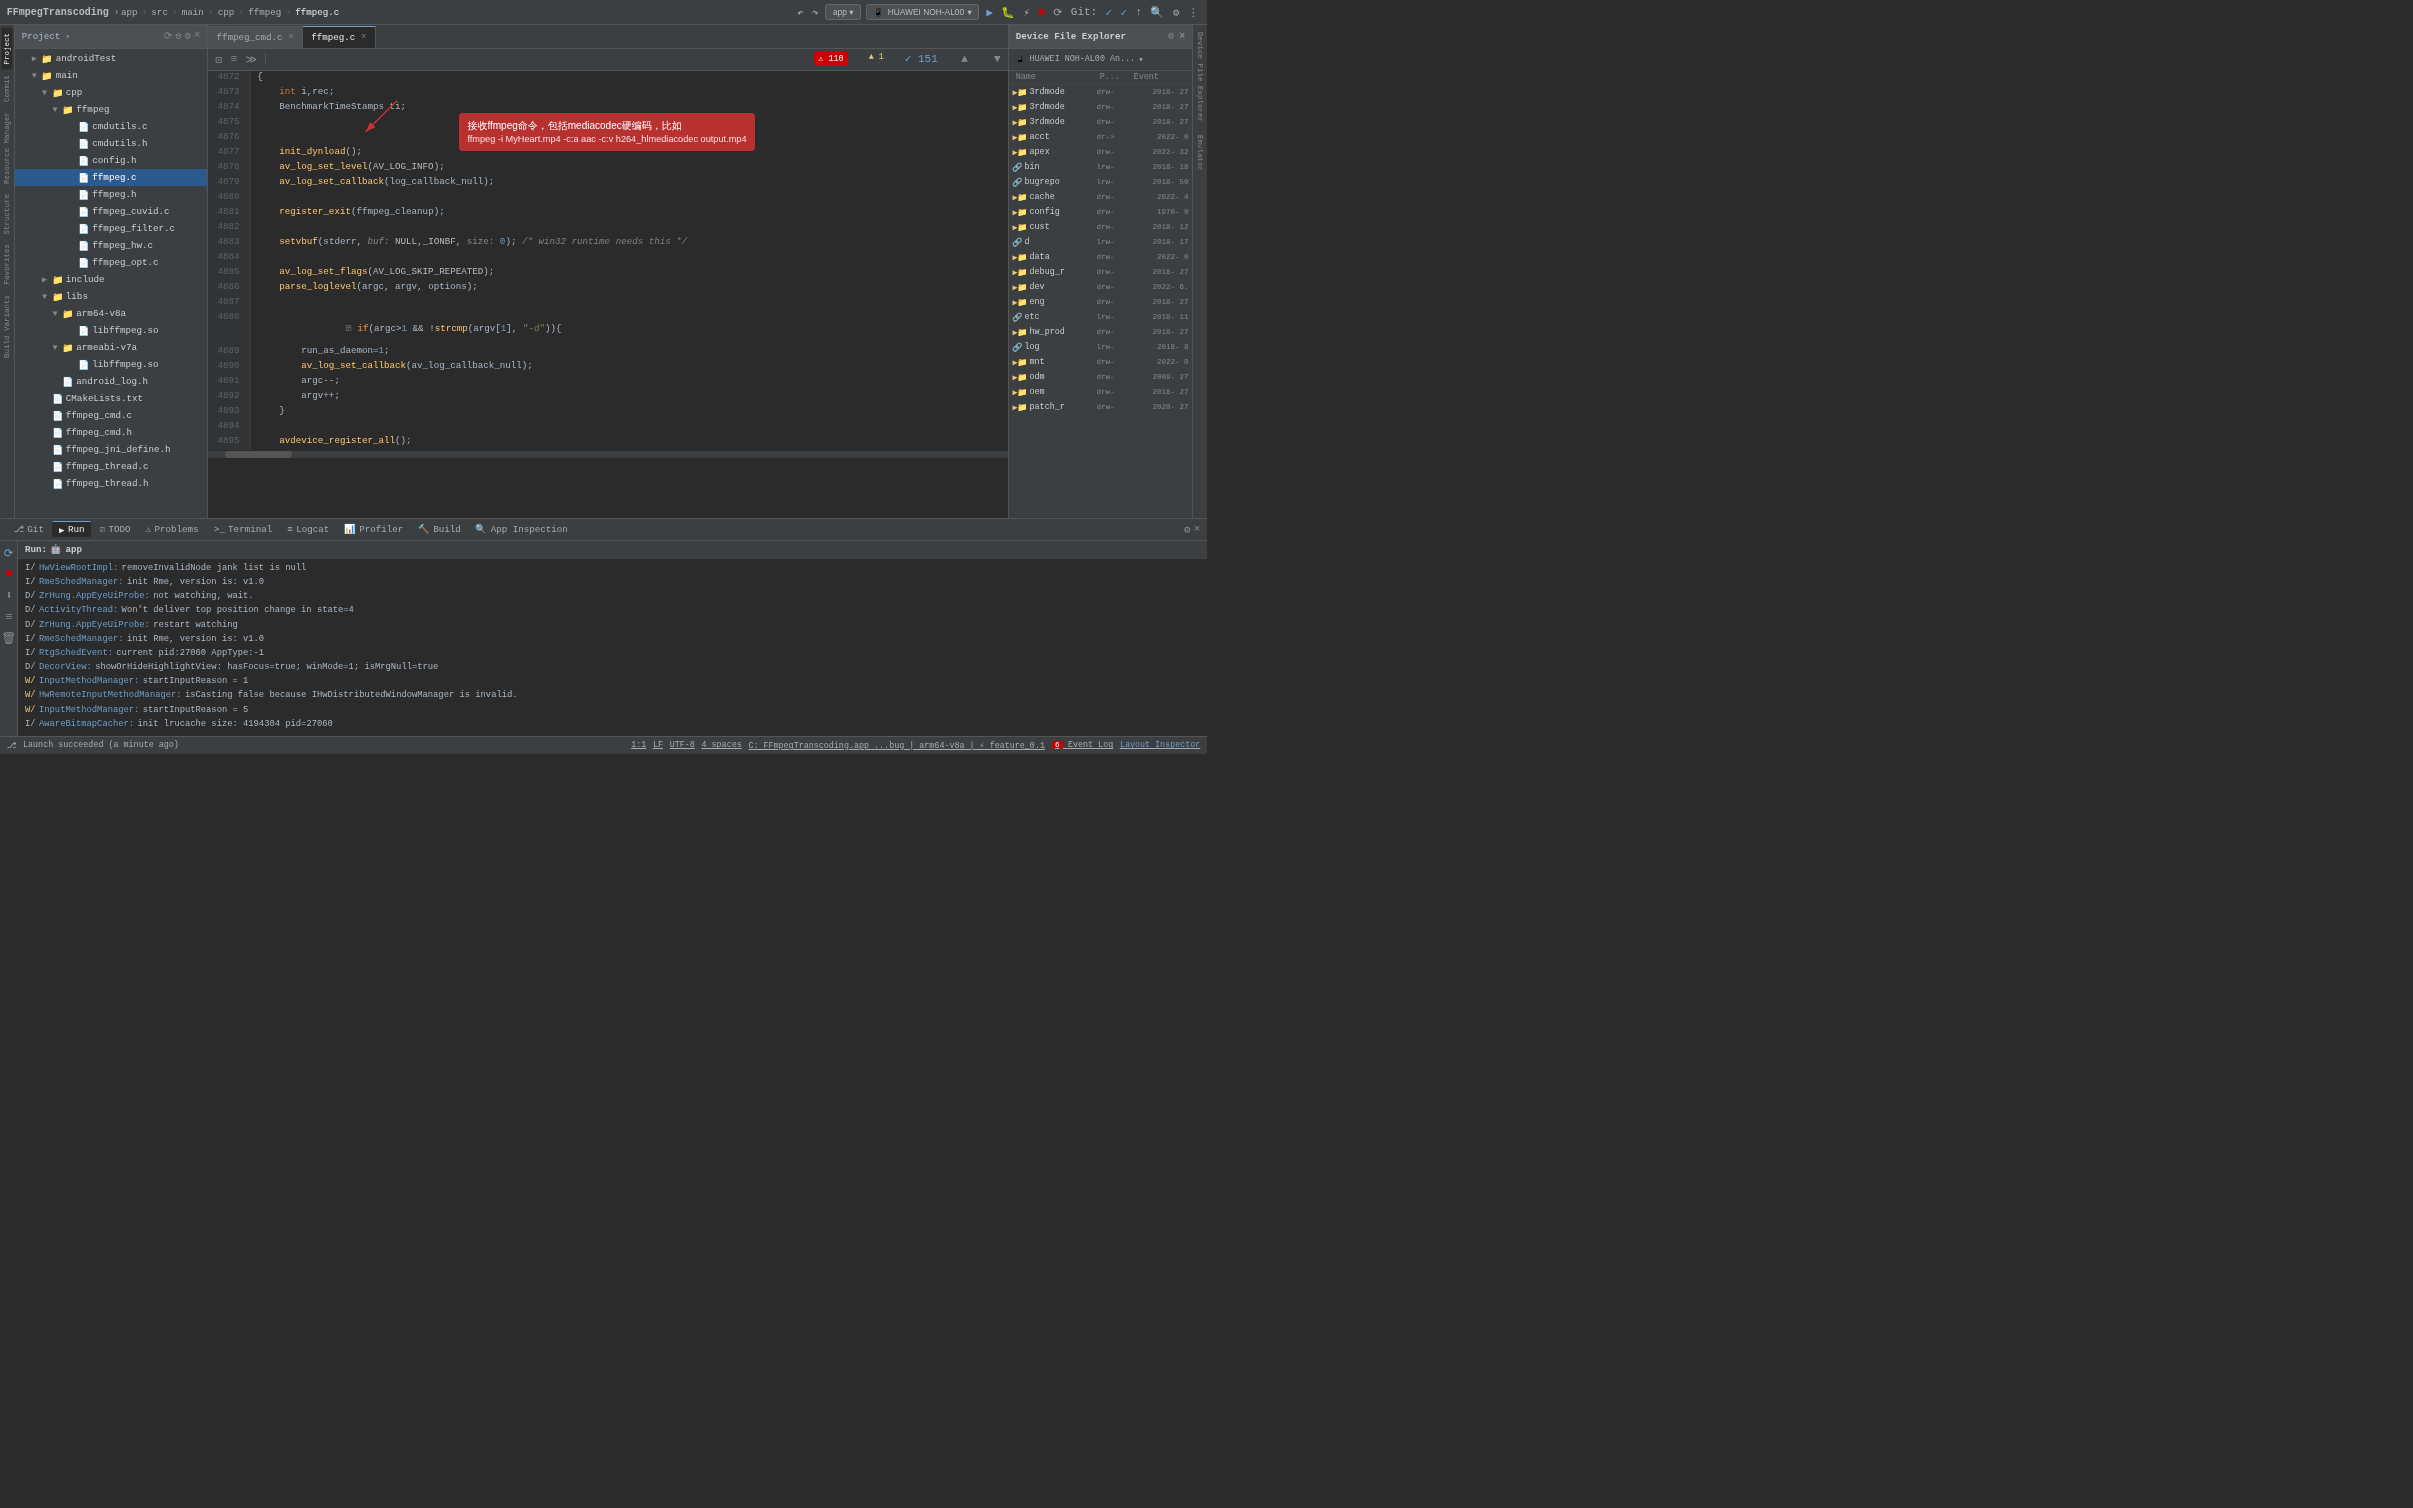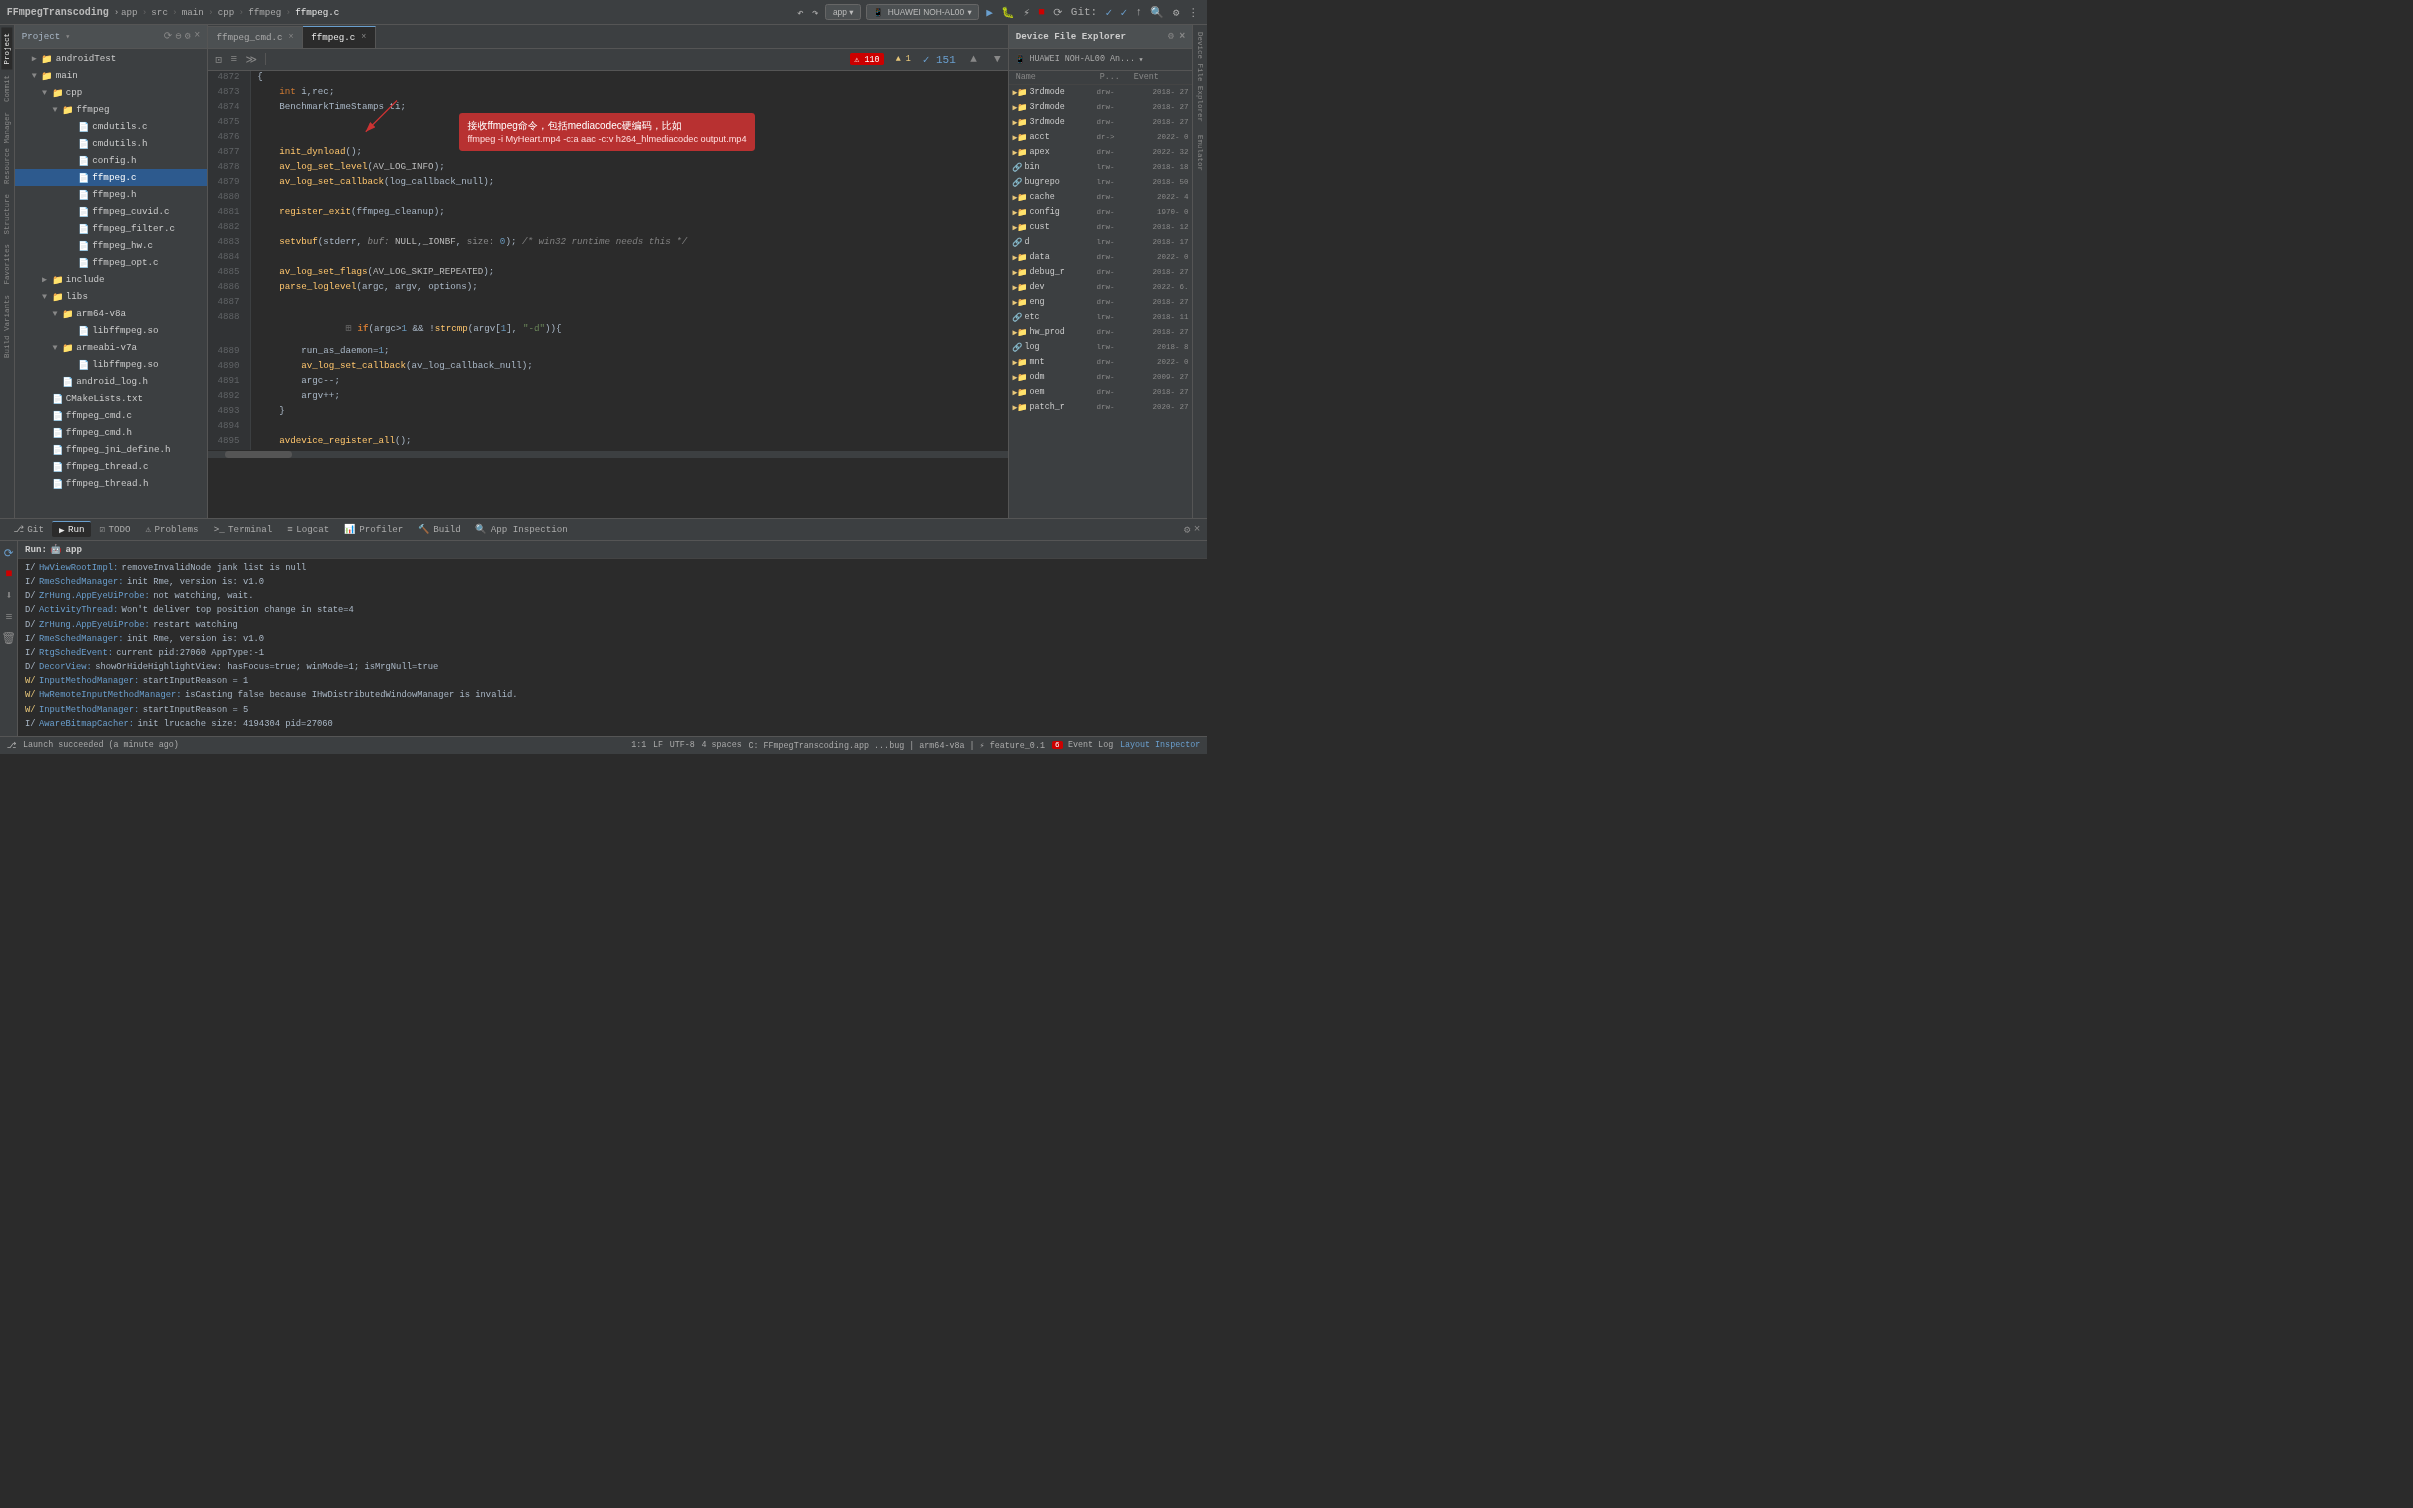--- a/index.html
+++ b/index.html
@@ -210,22 +210,22 @@
     }
     .editor-toolbar-sep {
       width: 0.8px;
       height: 11.7px;
       background: #555;
       margin: 0 2.5px;
     }
     .editor-info {
       margin-left: auto;
       display: flex;
-      align-items: center;
-      gap: 12px;
+      align-items: flex-start;
+      gap: 21px;
       font-size: 8.4px;
       color: #aaa;
     }
     .error-badge {
       background: #cc0000;
       color: white;
       padding: 0.8px 4.2px;
       border-radius: 1.7px;
       font-size: 8.4px;
     }
@@ -510,21 +510,21 @@
       display: flex;
       align-items: center;
       padding: 0 6.7px;
       border-top: 0.8px solid #555;
       font-size: 8.4px;
       color: #aaa;
       flex-shrink: 0;
       gap: 6.7px;
     }
     .status-left { display: flex; gap: 6.7px; align-items: center; }
-    .status-right { margin-left: auto; display: flex; gap: 6.7px; align-items: center; }
+    .status-right { margin-left: auto; display: flex; gap: 6.7px; align-items: center; text-decoration: underline; }
     .status-item { color: #aaa; cursor: pointer; }
     .event-log-badge {
       background: #cc0000;
       color: white;
       padding: 0 3.4px;
       border-radius: 1.7px;
       font-size: 7.5px;
     }
     .layout-inspector-badge {
       color: #6a9fce;

